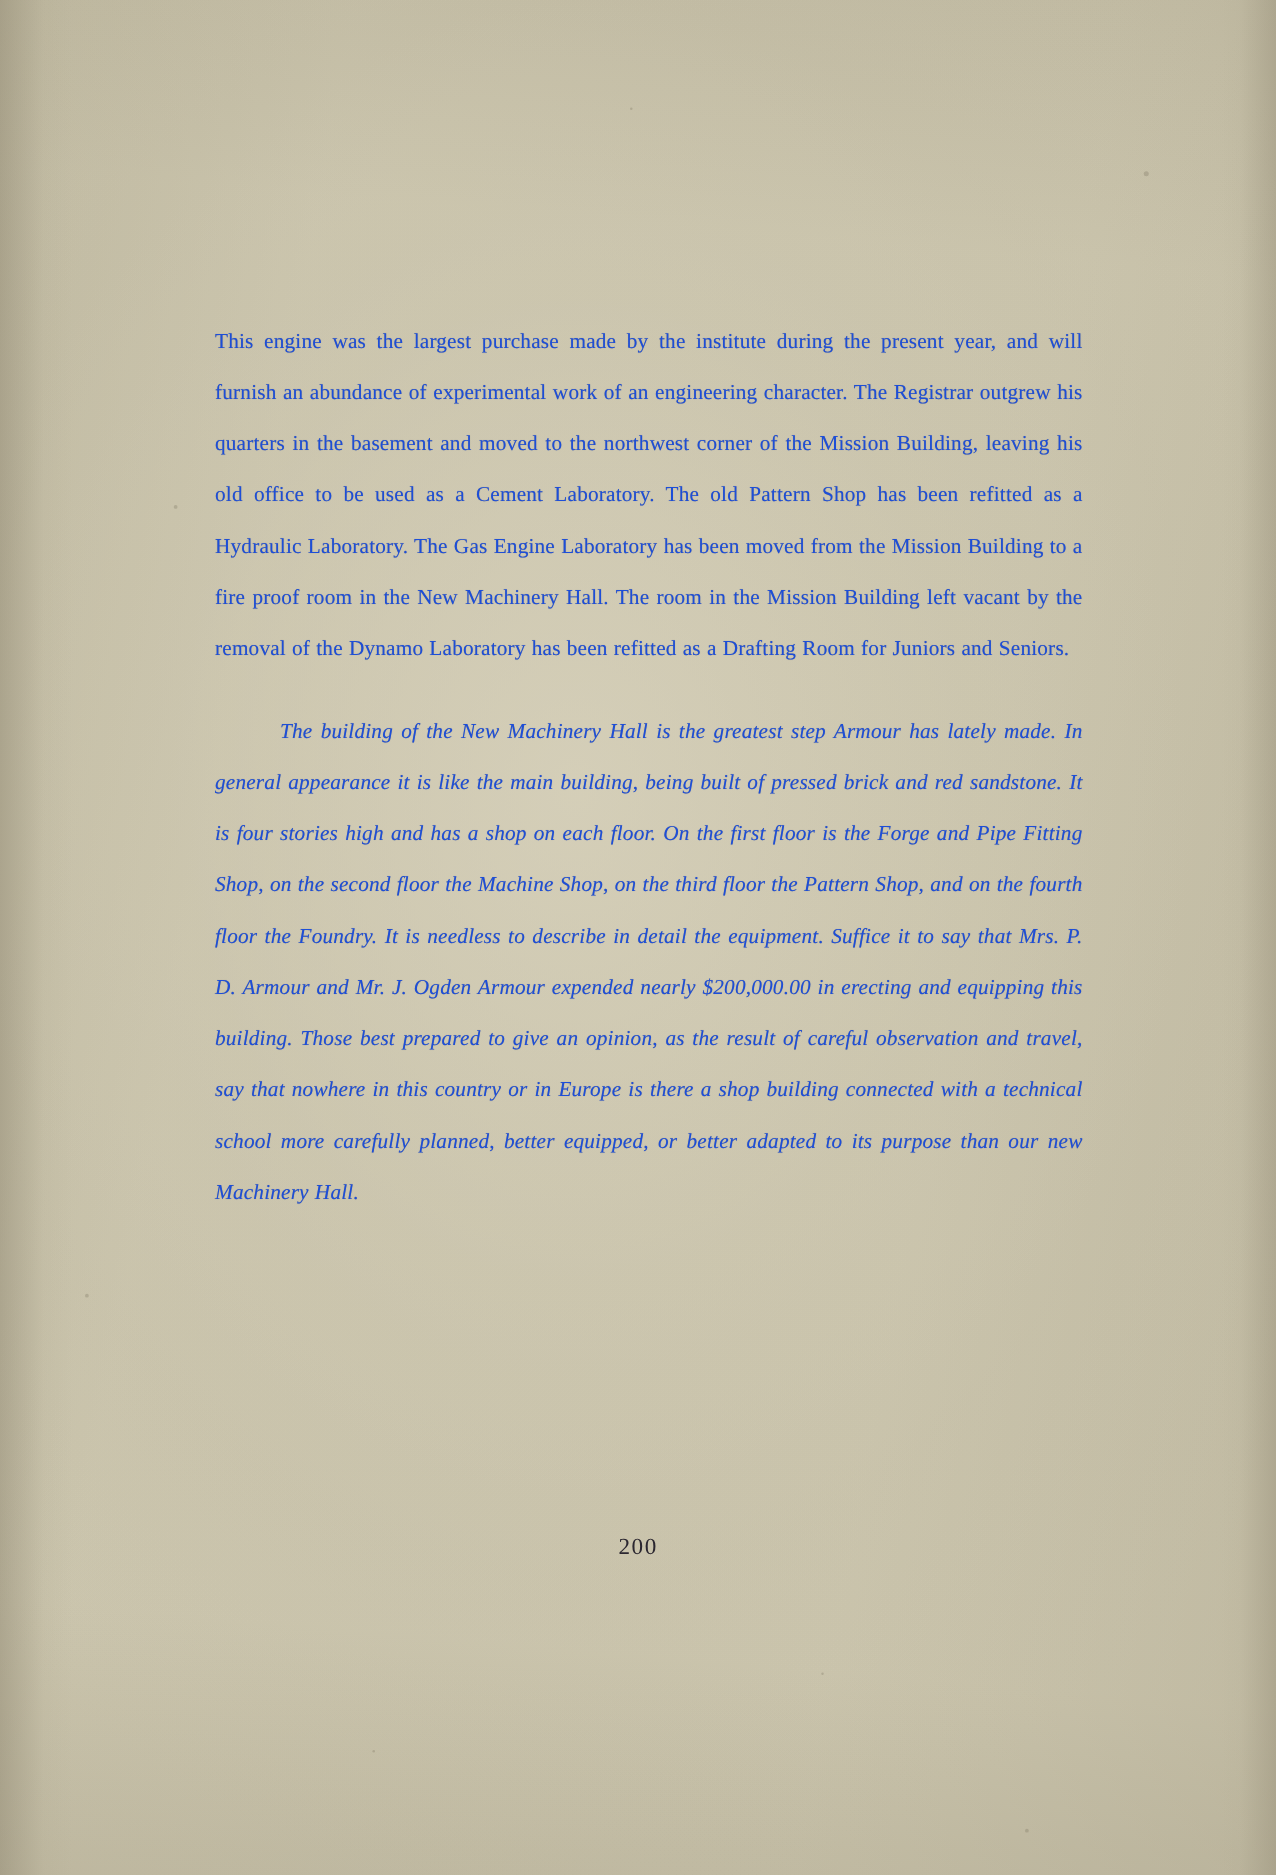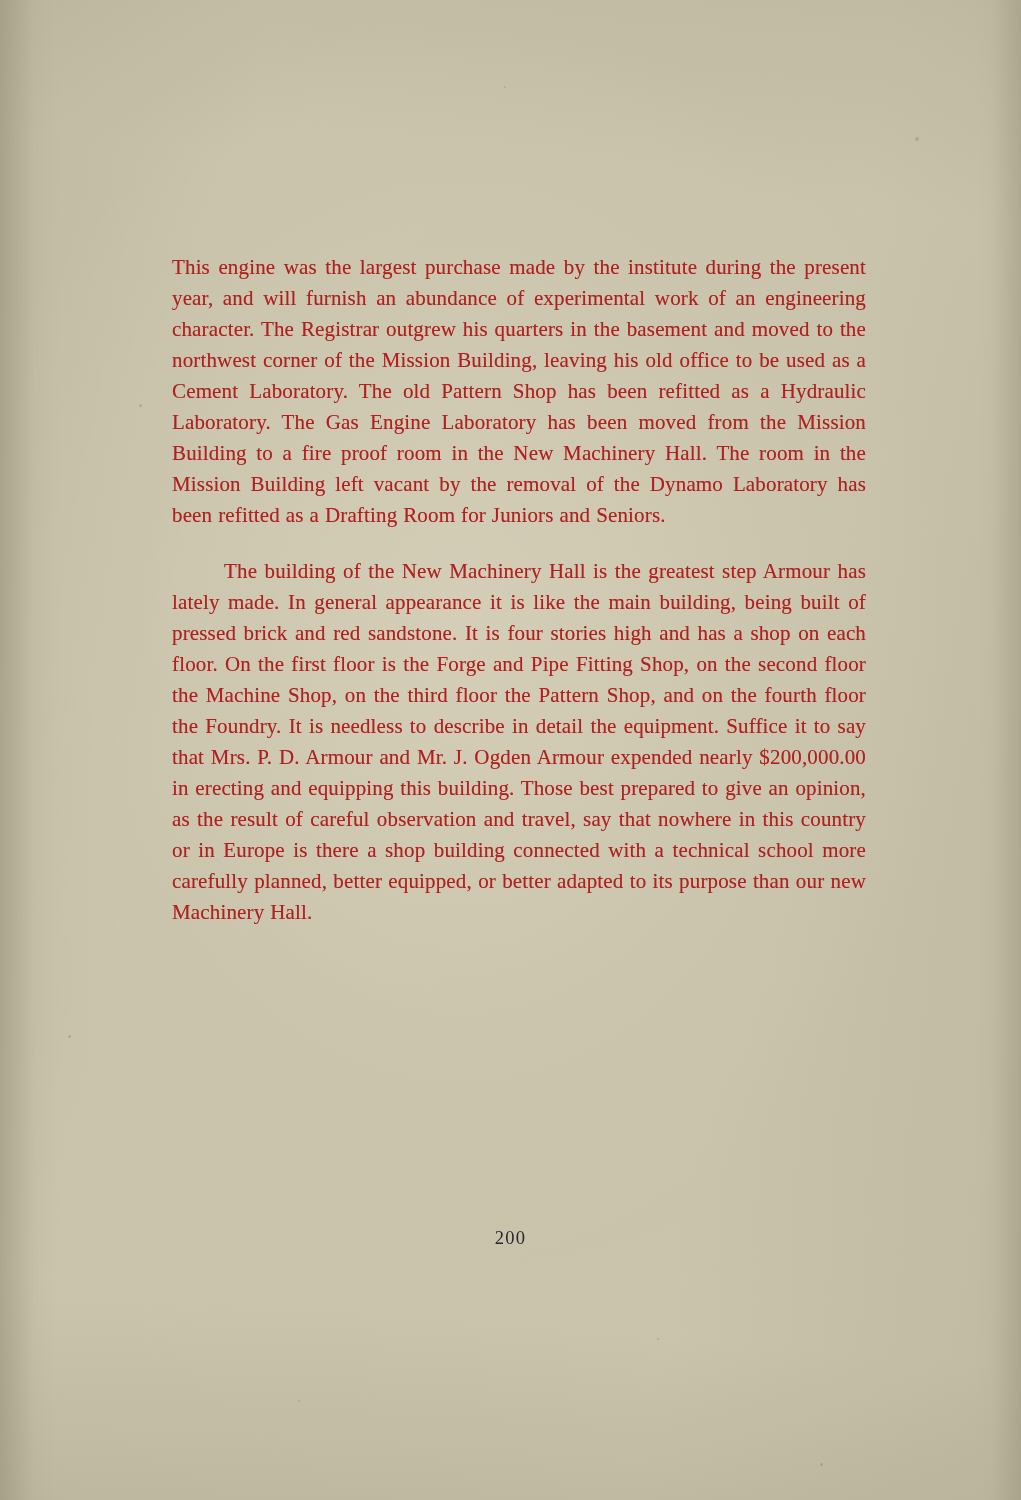--- a/index.html
+++ b/index.html
@@ -33,34 +33,35 @@
   }
   .text-column {
     position: absolute;
     left: 172px;
     top: 252px;
     width: 694px;
     color: #232026;
   }
   p.para {
     margin: 0;
-    font-size: 21px;
-    line-height: 31px;
+    font-size: 17px;
+    line-height: 41px;
     text-align: justify;
     text-align-last: left;
     letter-spacing: 0.15px;
     word-spacing: 0.5px;
-    color: #b91c1c;
+    color: #1d4ed8;
     text-shadow: 0 0 0.6px rgba(40,36,45,0.35);
   }
   p.para + p.para {
     margin-top: 25px;
   }
   p.para.indent {
     text-indent: 52px;
+    font-style: italic;
   }
   .folio {
     position: absolute;
     left: 0;
     right: 0;
     top: 1228px;
     text-align: center;
     font-size: 18.5px;
     letter-spacing: 1.2px;
     color: #2b2730;

